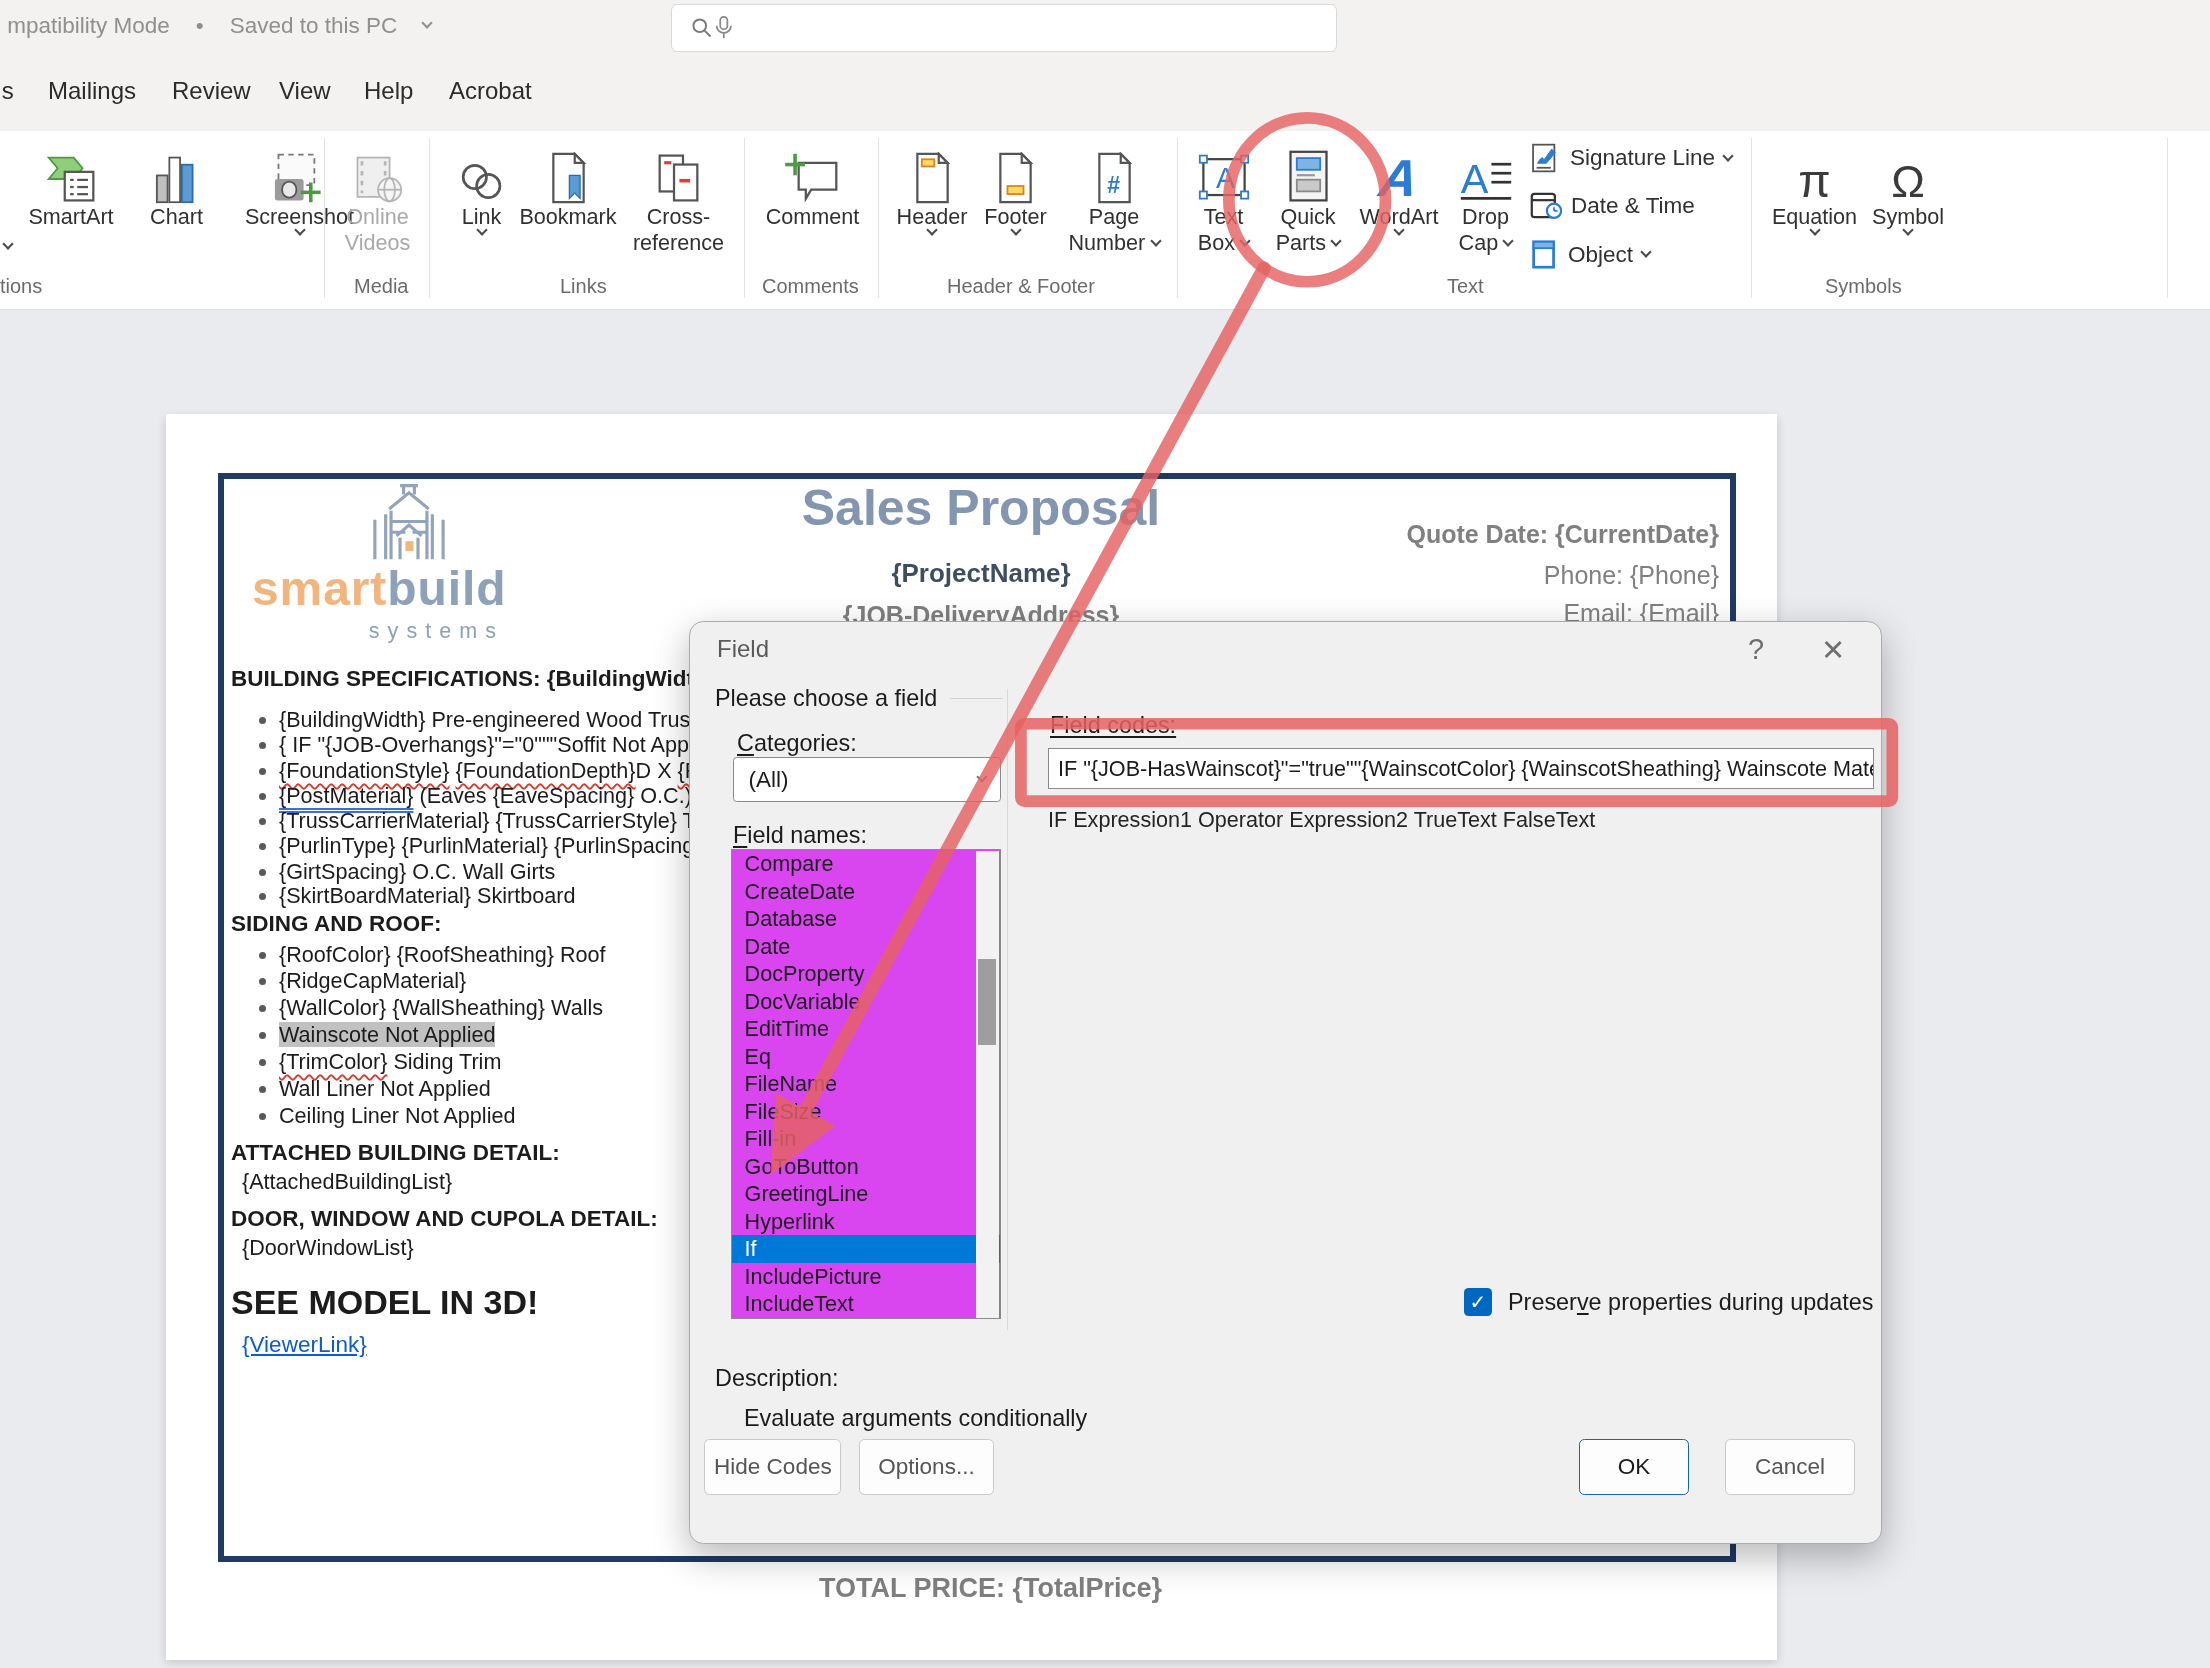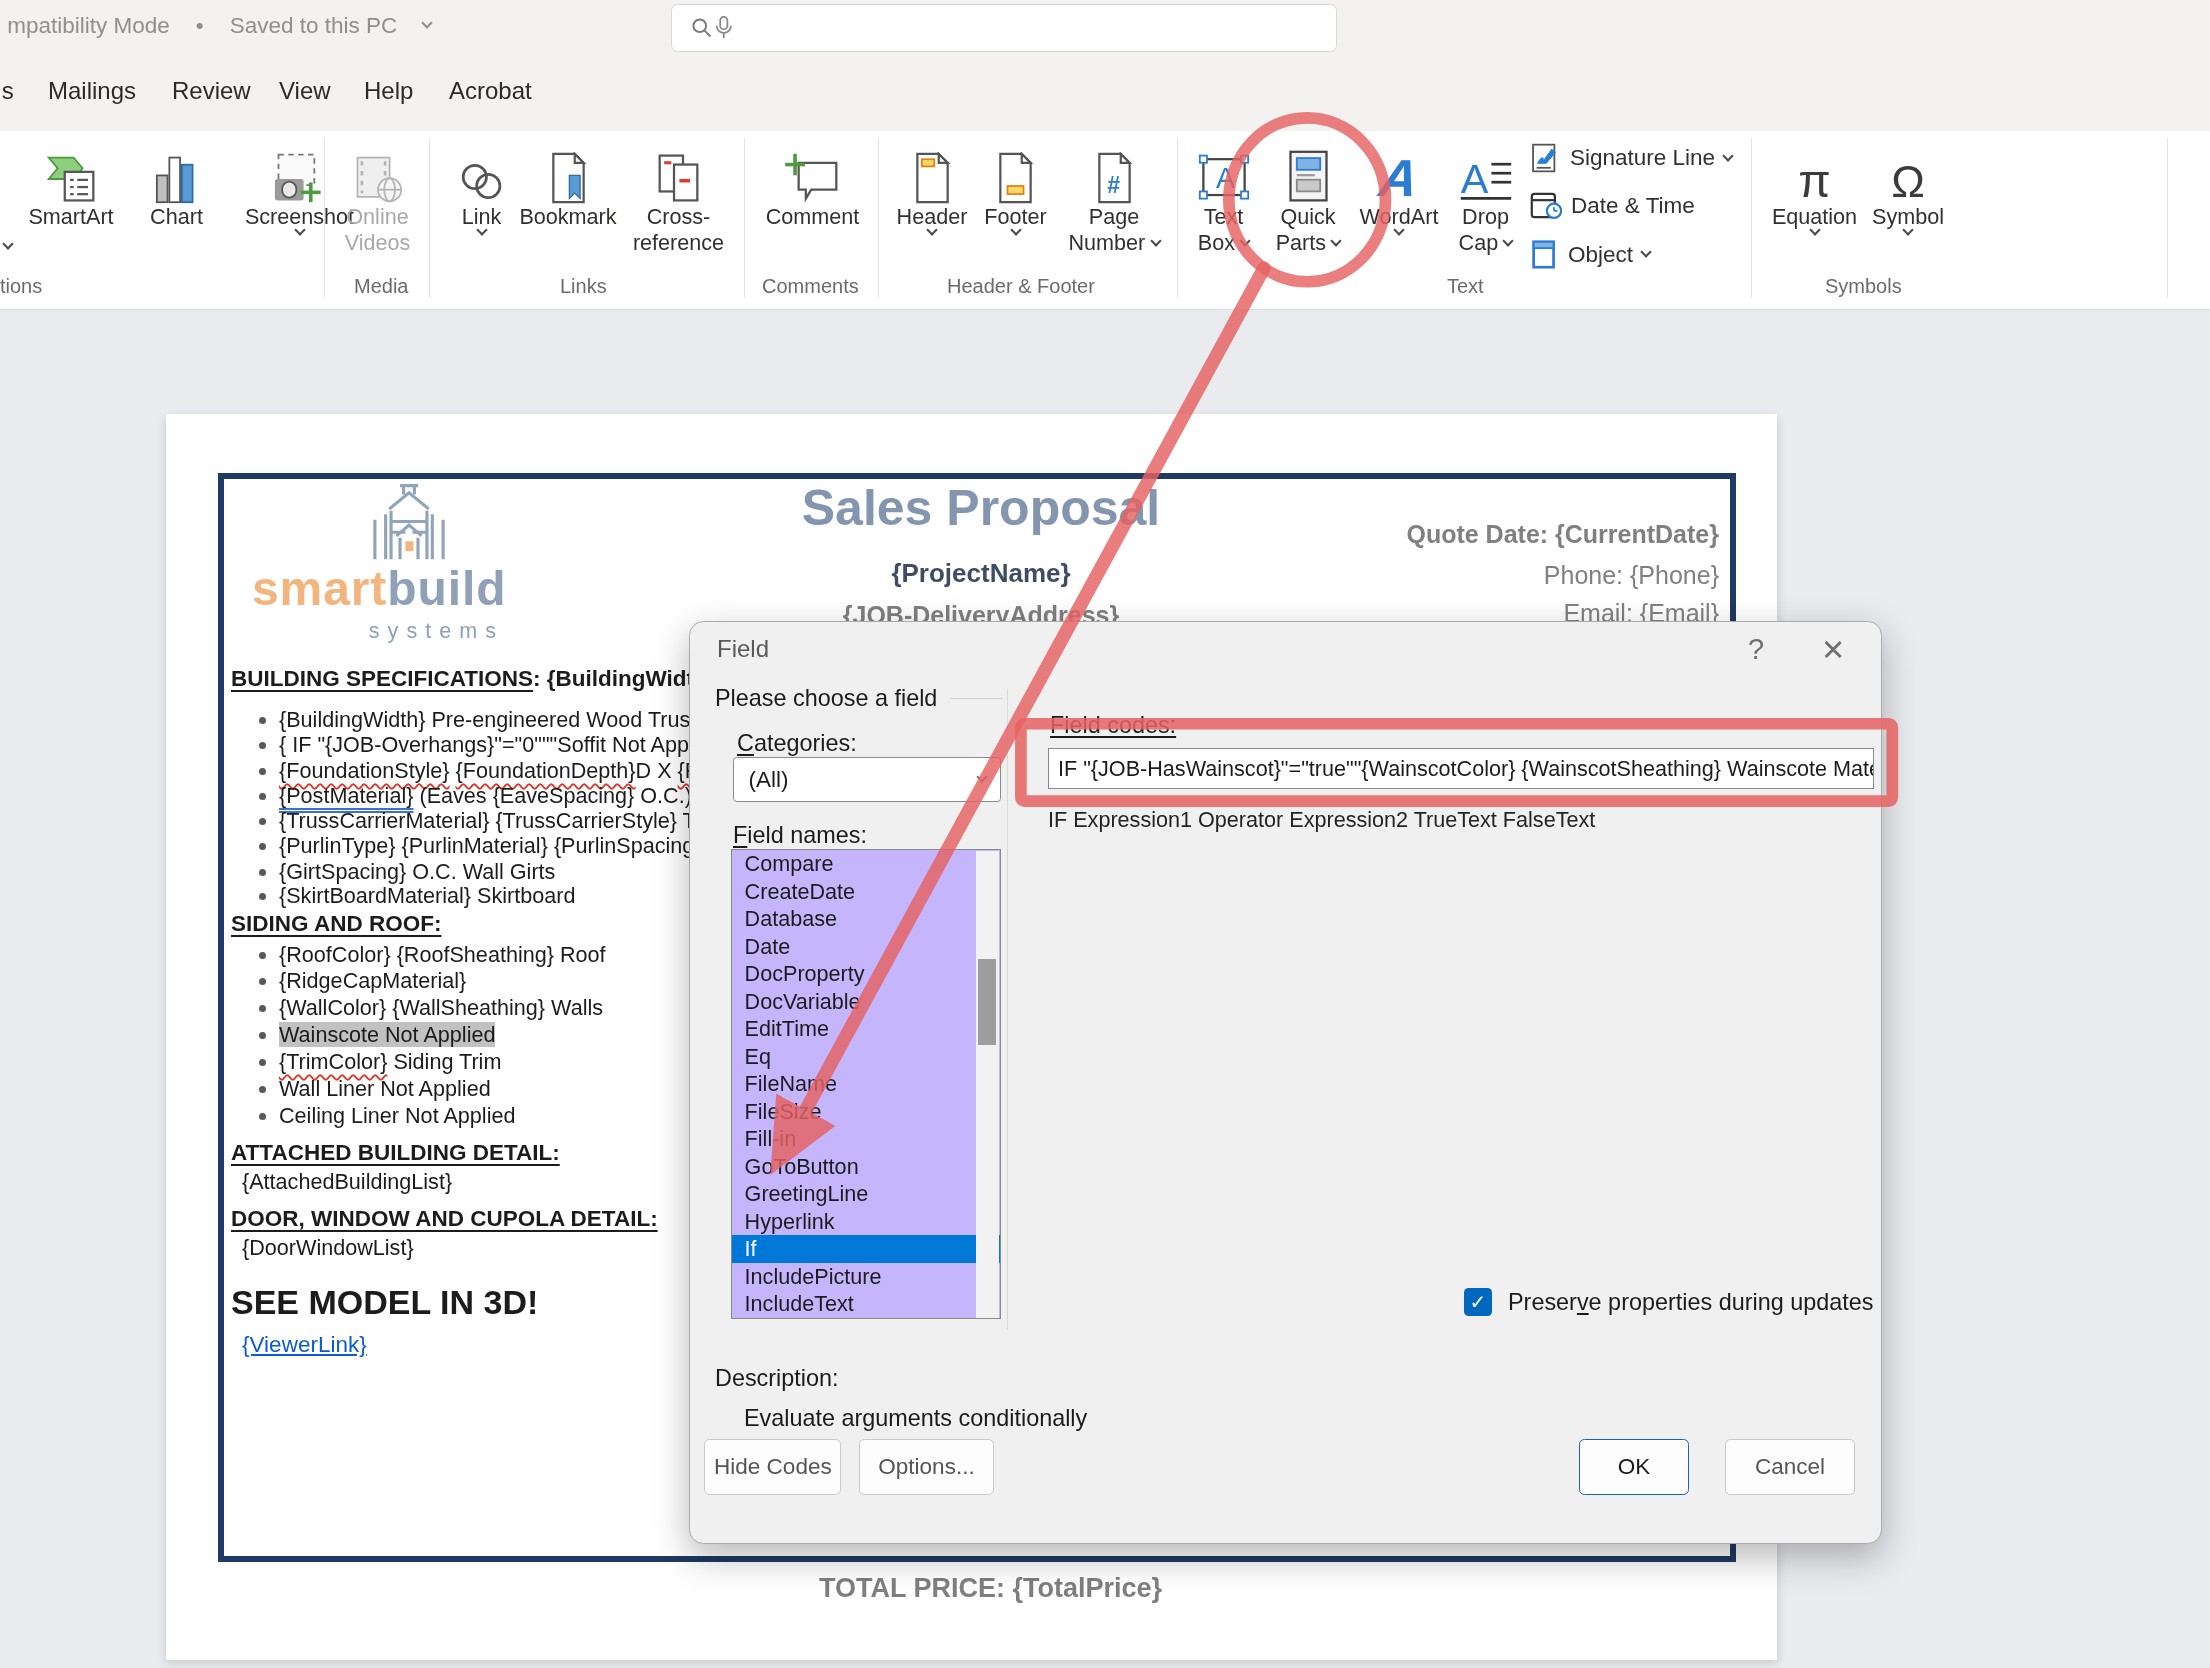--- a/index.html
+++ b/index.html
@@ -35,21 +35,21 @@
   .doc { position:absolute; left:0; top:0; width:100%; height:100%; font-size:21.6px; }
   .logo { position:absolute; left:86px; top:68px; width:252px; text-align:right; }
   .logo .word { font-size:48px; font-weight:600; letter-spacing:0.9px; }
   .logo .w1 { color:#f3b57e; } .logo .w2 { color:#8fa1b8; }
   .logo .sys { font-size:21.6px; letter-spacing:8px; color:#8fa1b8; margin-top:1.8px; }
   .sales { position:absolute; left:815px; top:65px; transform:translateX(-50%); font-size:50px; font-weight:800; color:#8496af; white-space:nowrap; }
   .project { position:absolute; left:815px; top:144px; transform:translateX(-50%); font-size:26px; font-weight:700; color:#3f4d63; white-space:nowrap; }
   .addr { position:absolute; left:815px; top:187px; transform:translateX(-50%); font-size:25px; font-weight:700; color:#7f7f7f; white-space:nowrap; }
   .rinfo { position:absolute; right:58px; font-size:25px; font-weight:700; color:#808080; white-space:nowrap; }
   .dhead { position:absolute; left:65px; font-weight:700; font-size:22.5px; white-space:nowrap; }
-  .dhead .ul { text-decoration:underline; text-underline-offset:3.6px;text-align:right; }
+  .dhead .ul { text-underline-offset:3.6px;text-align:right; }
   .bl { position:absolute; left:113px; font-size:21.6px; white-space:nowrap; }
   .bl::before { content:""; position:absolute; left:-20px; top:10px; width:7.2px; height:7.2px; border-radius:50%; background:#595959; }
   .pln { position:absolute; left:76px; font-size:21.6px; white-space:nowrap; }
   .sq { text-decoration:underline wavy #d83b2d 1.8px; text-underline-offset:4.5px; }
   .gr { text-decoration:underline double #3d6fd1 1.8px; text-underline-offset:4.5px; }
   .hl { background:#c1c1c1; }
   .see3d { position:absolute; left:65px; font-size:34px; font-weight:800; white-space:nowrap; }
   .vlink { position:absolute; left:76px; font-size:22.5px; color:#0b5bd3; text-decoration:underline; white-space:nowrap; cursor:pointer; }
   .total { position:absolute; left:653px; font-size:27px; font-weight:700; color:#7f7f7f; white-space:nowrap; }
 
@@ -57,21 +57,21 @@
   .dialog { position:absolute; left:689px; top:621px; width:1193px; height:923px; background:#f0f0f0; border:0.9px solid #ababab; border-radius:14.4px; box-shadow:0 12.6px 36px rgba(0,0,0,.28); }
   .dialog .dtitle { position:absolute; left:27px; top:12.6px; font-size:24px; color:#5a5a5a; }
   .dlg-ico { position:absolute; top:10.8px; font-size:29px; color:#6f6f6f; cursor:pointer; }
   .fs-head { position:absolute; display:flex; align-items:center; gap:12.6px; font-size:23.4px; color:#1b1b1b; }
   .fs-head .rule { flex:1; height:0.9px; background:#d4d4d4; }
   .vdiv { position:absolute; left:317px; top:67px; width:0.9px; height:641px; background:#d9d9d9; }
   .dlabel { position:absolute; font-size:23.4px; color:#1b1b1b; white-space:nowrap; }
   .mn { text-decoration:underline; text-underline-offset:2.7px; }
   .combo { position:absolute; left:43px; top:135px; width:268px; height:45px; background:#fff; border:0.9px solid #8a8a8a; border-radius:3.6px; display:flex; align-items:center; padding:0 14.4px; font-size:22.5px; cursor:pointer; }
   .combo .caret { margin-left:auto; border-color:#777; }
-  .listbox { position:absolute; left:41px; top:227px; width:270px; height:470px; background:#c4b5fd; border:0.9px solid #8a8a8a; overflow:hidden; }
+  .listbox { position:absolute; left:41px; top:227px; width:270px; height:470px; background:#d946ef; border:0.9px solid #8a8a8a; overflow:hidden; }
   .listbox .li { height:27.5px; line-height:27.5px; padding-left:12.6px; font-size:21.6px; white-space:nowrap; cursor:default; }
   .listbox .li.sel { background:#0078d7; color:#fff; }
   .lscroll { position:absolute; right:0.9px; top:0.9px; width:23.4px; height:467px; background:#f2f2f2; }
   .lthumb { position:absolute; left:2.7px; top:108px; width:18px; height:86px; background:#9e9e9e; }
   .fcinput { position:absolute; left:358px; top:126px; width:826px; height:41px; background:#fff; border:0.9px solid #8a8a8a; font-size:21.6px; line-height:40px; padding:0 9px; white-space:nowrap; overflow:hidden; }
   .syntax { position:absolute; left:358px; top:185px; font-size:21.6px; color:#242424; white-space:nowrap; }
   .chkrow { position:absolute; left:774px; top:666px; display:flex; align-items:center; gap:16px; font-size:23.4px; }
   .chk { width:28px; height:28px; background:#0067c0; border-radius:4.5px; color:#fff; font-size:20px; display:flex; align-items:center; justify-content:center; cursor:pointer; }
   .btn { position:absolute; top:817px; height:56px; background:#fdfdfd; border:0.9px solid #c9c9c9; border-radius:5.4px; font-size:22.5px; color:#555; display:flex; align-items:center; justify-content:center; cursor:pointer; }
   .btn.primary { border:1.8px solid #1267b4; color:#1b1b1b; }

